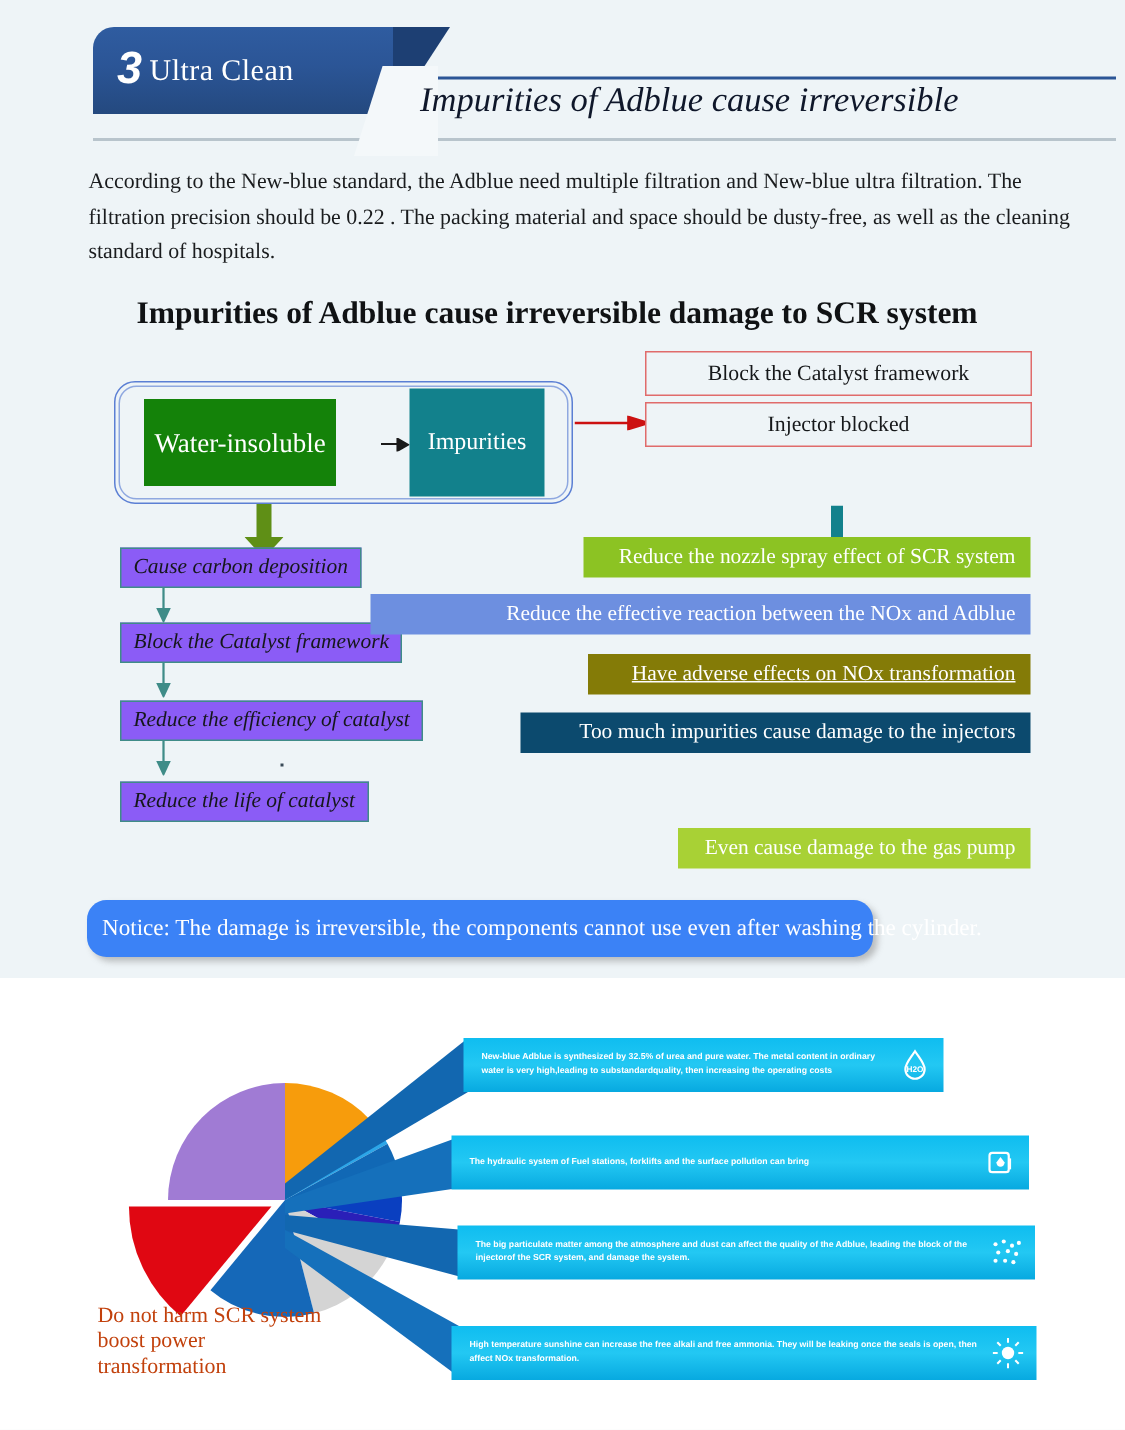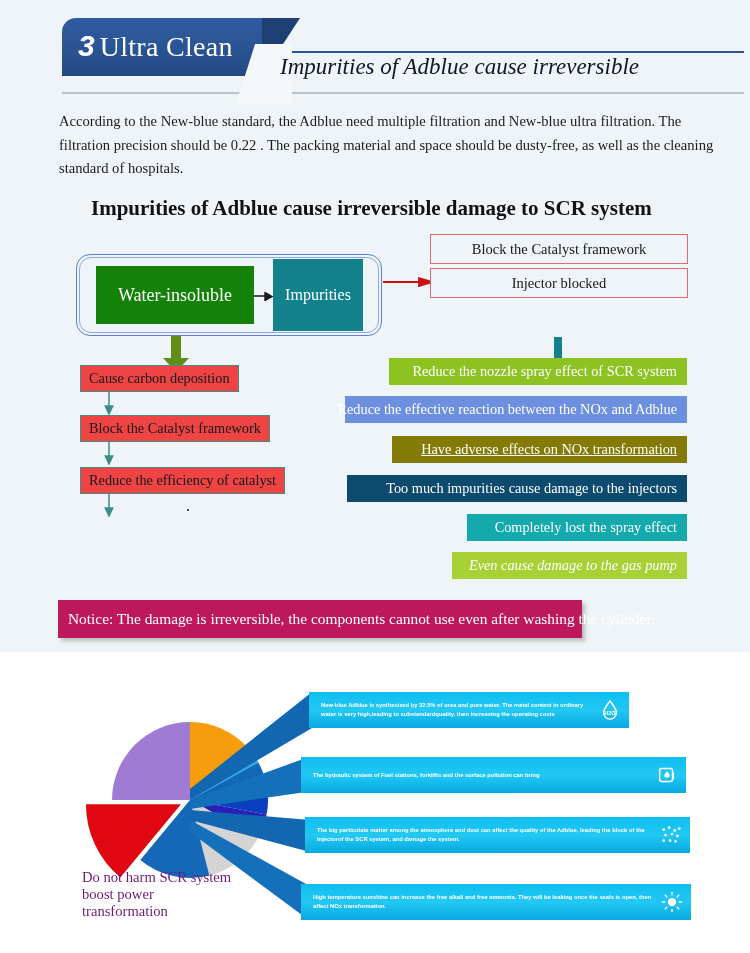--- a/index.html
+++ b/index.html
@@ -25,21 +25,21 @@
     border-top-left-radius: 14px;
     z-index: 3;
     display: flex; align-items: center; padding-left: 16px;
   }
   .hdr-num {
     color: #ffffff; font-size: 30px; font-weight: bold; font-style: italic;
     font-family: "Liberation Sans", sans-serif; line-height: 1; margin-right: 5px;
     margin-top: -2px;
   }
   .hdr-tab-label {
-    color: #ffffff; font-size: 28px; font-family: "Liberation Serif", serif;
+    color: #ffffff; font-size: 20px; font-family: "Liberation Serif", serif;
     letter-spacing: .3px;
   }
   .hdr-wedge {
     position: absolute; left: 230px; top: 10px; width: 70px; height: 58px;
     background: #1d3f73; z-index: 2;
     clip-path: polygon(0 0, 100% 0, 46% 100%, 0% 100%);
   }
   .hdr-wedge2 {
     position: absolute; left: 236px; top: 36px; width: 56px; height: 60px;
     background: #f4f8fa; z-index: 4;
@@ -78,21 +78,21 @@
   .round-frame {
     position: absolute; left: 76px; top: 22px; width: 306px; height: 82px;
     border: 1.6px solid #5b7fd4; border-radius: 14px;
     background: #eef4f7;
   }
   .round-frame-inner {
     position: absolute; left: 79px; top: 25px; width: 300px; height: 76px;
     border: 1.4px solid #8fa8e0; border-radius: 12px;
   }
   .box-water {
-    position: absolute; left: 96px; top: 34px; width: 158px; height: 58px;
+    position: absolute; left: 96px; top: 34px; width: 128px; height: 58px;
     background: #148209;
     display: flex; align-items: center; justify-content: center;
     color: #ffffff; font-size: 18px;
   }
   .box-impurities {
     position: absolute; left: 273px; top: 27px; width: 90px; height: 72px;
     background: #12818c;
     display: flex; align-items: center; justify-content: center;
     color: #ffffff; font-size: 16px;
   }
@@ -115,24 +115,24 @@
     border: 1.2px solid #e06b6b; background: #eef4f7;
     display: flex; align-items: center; justify-content: center;
     font-size: 14.5px; color: #16181a;
   }
   #redbox-1 { top: 2px; }
   #redbox-2 { top: 36px; }
 
   
   .flowbox {
     position: absolute; left: 80px;
-    border: 1.1px solid #3f8c88; background: #ef4444;
+    border: 1.1px solid #3f8c88; background: #8b5cf6;
     display: flex; align-items: center;
     padding: 0 8px;
-    font-size: 14.3px; color: #15171a; white-space: nowrap;
+    font-size: 14.3px; color: #15171a; white-space: nowrap; font-style: italic;
   }
   #flow-1 { top: 133px; height: 27px; }
   #flow-2 { top: 183px; height: 27px; }
   #flow-3 { top: 235px; height: 27px; }
   #flow-4 { top: 289px; height: 27px; }
   .flow-arrow {
     position: absolute; left: 104px; width: 10px; height: 23px;
   }
   #fa-1 { top: 160px; }
   #fa-2 { top: 210px; }
@@ -147,29 +147,29 @@
     position: absolute; right: 63px; height: 27px;
     display: flex; align-items: center; justify-content: flex-end;
     padding: 0 10px;
     color: #ffffff; font-size: 14.3px; white-space: nowrap;
   }
   #cbar-1 { top: 126px; margin-left: 32px; }
   #cbar-2 { top: 164px; }
   #cbar-3 { top: 204px; text-decoration: underline; }
   #cbar-4 { top: 243px; }
   #cbar-5 { top: 282px; }
-  #cbar-6 { top: 320px; font-style: italic; }
+  #cbar-6 { top: 320px; }
 
   
   #notice {
     position: absolute; left: 58px; top: 600px; width: 524px; height: 38px;
-    background: #be185d;
+    background: #3b82f6;
     box-shadow: 3px 3px 4px rgba(120,120,120,.45);
     display: flex; align-items: center; padding-left: 10px;
-    color: #ffffff; font-size: 15.4px; white-space: nowrap;
+    color: #ffffff; font-size: 15.4px; white-space: nowrap; border-radius: 13px;
   }
 
   
   #bottom-panel {
     position: absolute; left: 0; top: 652px; width: 750px; height: 301px;
     background: #ffffff;
   }
 
   #pie-wrap { position: absolute; left: 0; top: 0; width: 360px; height: 301px; }
   .infobox {
@@ -183,22 +183,22 @@
   .infobox .ib-icon {
     position: absolute; right: 8px; top: 50%; transform: translateY(-50%);
     width: 22px; height: 22px;
   }
   #ib-1 { left: 309px; top: 40px; width: 320px; }
   #ib-2 { left: 301px; top: 105px; width: 385px; }
   #ib-3 { left: 305px; top: 165px; width: 385px; }
   #ib-4 { left: 301px; top: 232px; width: 390px; }
 
   #pie-caption {
-    position: absolute; left: 82px; top: 217px; width: 210px;
-    color: #701a75; font-size: 14.6px; line-height: 1.17;
+    position: absolute; left: 65px; top: 217px; width: 210px;
+    color: #c2410c; font-size: 14.6px; line-height: 1.17;
   }
   .pct-label {
     position: absolute; left: 60px; top: 120px;
     color: #ffffff; font-size: 34px; font-family: "Liberation Serif", serif;
   }
 </style>
 </head>
 <body>
 
 <div id="page">
@@ -244,37 +244,37 @@
       <svg class="arrow-teal-down" viewBox="0 0 22 40">
         <path d="M7 0 H15 V26 H22 L11 40 L0 26 H7 Z" fill="#12818c"></path>
       </svg>
 
       <div class="redbox" id="redbox-1">Block the Catalyst framework</div>
       <div class="redbox" id="redbox-2">Injector blocked</div>
 
       <div class="flowbox" id="flow-1">Cause carbon deposition</div>
       <div class="flowbox" id="flow-2">Block the Catalyst framework</div>
       <div class="flowbox" id="flow-3">Reduce the efficiency of catalyst</div>
+      <div class="flowbox" id="flow-4">Reduce the life of catalyst</div>
 
       <svg class="flow-arrow" id="fa-1" viewBox="0 0 10 23">
         <path d="M5 0 V16 M1.3 14 L5 22 L8.7 14 Z" stroke="#3f8c88" stroke-width="1.5" fill="#3f8c88"></path>
       </svg>
       <svg class="flow-arrow" id="fa-2" viewBox="0 0 10 23">
         <path d="M5 0 V16 M1.3 14 L5 22 L8.7 14 Z" stroke="#3f8c88" stroke-width="1.5" fill="#3f8c88"></path>
       </svg>
       <svg class="flow-arrow" id="fa-3" viewBox="0 0 10 23">
         <path d="M5 0 V16 M1.3 14 L5 22 L8.7 14 Z" stroke="#3f8c88" stroke-width="1.5" fill="#3f8c88"></path>
       </svg>
       <div class="stray-dot"></div>
 
       <div class="cbar" id="cbar-1" style="width: 298px; background: rgb(140, 195, 35);">Reduce the nozzle spray effect of SCR system</div>
-      <div class="cbar" id="cbar-2" style="width: 342px; background: rgb(109, 143, 224);">Reduce the effective reaction between the NOx and Adblue</div>
+      <div class="cbar" id="cbar-2" style="width: 440px; background: rgb(109, 143, 224);">Reduce the effective reaction between the NOx and Adblue</div>
       <div class="cbar" id="cbar-3" style="width: 295px; background: rgb(132, 123, 7);">Have adverse effects on NOx transformation</div>
       <div class="cbar" id="cbar-4" style="width: 340px; background: #0c4a6e;">Too much impurities cause damage to the injectors</div>
-      <div class="cbar" id="cbar-5" style="width: 220px; background: rgb(19, 169, 173);">Completely lost the spray effect</div>
       <div class="cbar" id="cbar-6" style="width: 235px; background: rgb(168, 209, 53);">Even cause damage to the gas pump</div>
     </div>
 
     <div id="notice">Notice: The damage is irreversible, the components cannot use even after washing the cylinder.</div>
   </div>
 
   <div id="bottom-panel">
 
     <div id="pie-wrap">
       <svg id="pie-svg" width="360" height="301" viewBox="0 0 360 301">

